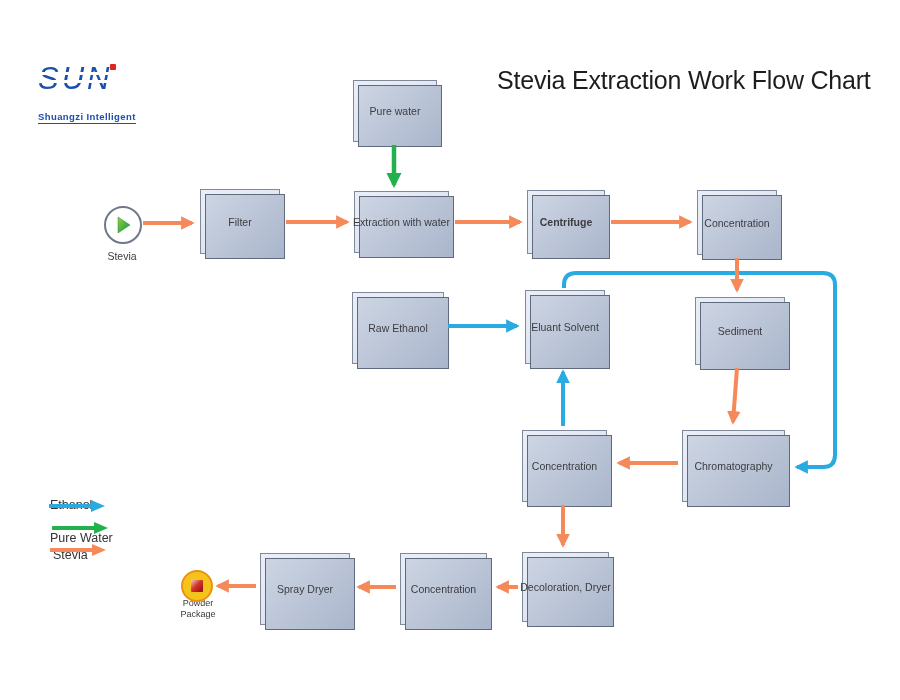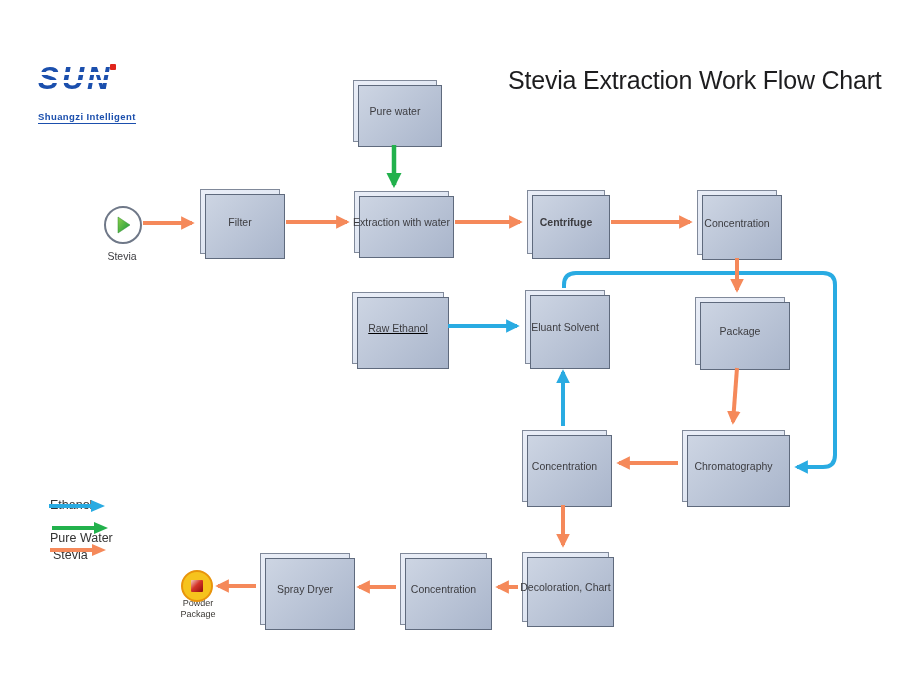--- a/index.html
+++ b/index.html
@@ -4,30 +4,30 @@
 <style>
   html,body{margin:0;padding:0;}
   body{
     width:900px;height:700px;background:#ffffff;overflow:hidden;
     font-family:"Liberation Sans","DejaVu Sans",sans-serif;
   }
   .canvas{position:relative;width:900px;height:700px;background:#fff;}
 
   
   .title{
-    position:absolute;left:508px;top:66px;width:380px;
+    position:absolute;left:497px;top:66px;width:380px;
     font-size:25px;font-weight:500;color:#1d1d1f;letter-spacing:-0.2px;
     white-space:nowrap;
   }
 
   
   .logo{position:absolute;left:38px;top:64px;width:110px;}
   .logo-word{
     position:relative;display:inline-block;
-    font-size:31px;line-height:30px;font-weight:700;font-style:italic;
+    font-size:31px;line-height:30px;font-weight:400;font-style:italic;
     color:#1b4fad;letter-spacing:3px;
   }
   .logo-stripe{position:absolute;left:-2px;width:103px;height:2.5px;background:#ffffff;pointer-events:none;}
   .logo-stripe.s1{top:8px;}
   .logo-stripe.s2{top:16px;}
   .logo-dot{position:absolute;right:-4px;top:0px;width:6px;height:6px;background:#e0251b;border-radius:1px;}
   .logo-sub{
     font-size:9.5px;font-weight:700;color:#1b4fad;letter-spacing:0.4px;
     border-bottom:1.5px solid #1b4fad;padding-bottom:1px;margin-top:17px;width:98px;
     white-space:nowrap;
@@ -47,21 +47,21 @@
   }
   .node-label{
     font-size:10.5px;color:#3c3c40;white-space:nowrap;text-align:center;
   }
 
   #n-pure-water      {left:353px;top:80px; width:82px;height:60px;}
   #n-crush           {left:200px;top:189px;width:78px;height:63px;}
   #n-extraction      {left:354px;top:191px;width:93px;height:60px;}
   #n-centrifuge      {left:527px;top:190px;width:76px;height:62px;font-weight:bold;}
   #n-concentration-1 {left:697px;top:190px;width:78px;height:63px;}
-  #n-raw-ethanol     {left:352px;top:292px;width:90px;height:70px;text-decoration:underline;}
+  #n-raw-ethanol     {left:352px;top:292px;width:90px;height:70px;}
   #n-eluant-solvent  {left:525px;top:290px;width:78px;height:72px;}
   #n-sediment        {left:695px;top:297px;width:88px;height:66px;}
   #n-concentration-2 {left:522px;top:430px;width:83px;height:70px;}
   #n-chromatography  {left:682px;top:430px;width:101px;height:70px;}
   #n-decoloration    {left:522px;top:552px;width:85px;height:68px;}
   #n-concentration-3 {left:400px;top:553px;width:85px;height:70px;}
   #n-spray-dryer     {left:260px;top:553px;width:88px;height:70px;}
 
   
   .start-circle{
@@ -175,30 +175,30 @@
   <div class="node" id="n-concentration-1">
     <span class="node-label">Concentration</span>
   </div>
   <div class="node" id="n-raw-ethanol">
     <span class="node-label">Raw Ethanol</span>
   </div>
   <div class="node" id="n-eluant-solvent">
     <span class="node-label">Eluant Solvent</span>
   </div>
   <div class="node" id="n-sediment">
-    <span class="node-label">Package</span>
+    <span class="node-label">Sediment</span>
   </div>
   <div class="node" id="n-concentration-2">
     <span class="node-label">Concentration</span>
   </div>
   <div class="node" id="n-chromatography">
     <span class="node-label">Chromatography</span>
   </div>
   <div class="node" id="n-decoloration">
-    <span class="node-label">Decoloration, Chart</span>
+    <span class="node-label">Decoloration, Dryer</span>
   </div>
   <div class="node" id="n-concentration-3">
     <span class="node-label">Concentration</span>
   </div>
   <div class="node" id="n-spray-dryer">
     <span class="node-label">Spray Dryer</span>
   </div>
 
   <div class="end-circle">
     <div class="end-glyph"></div>

